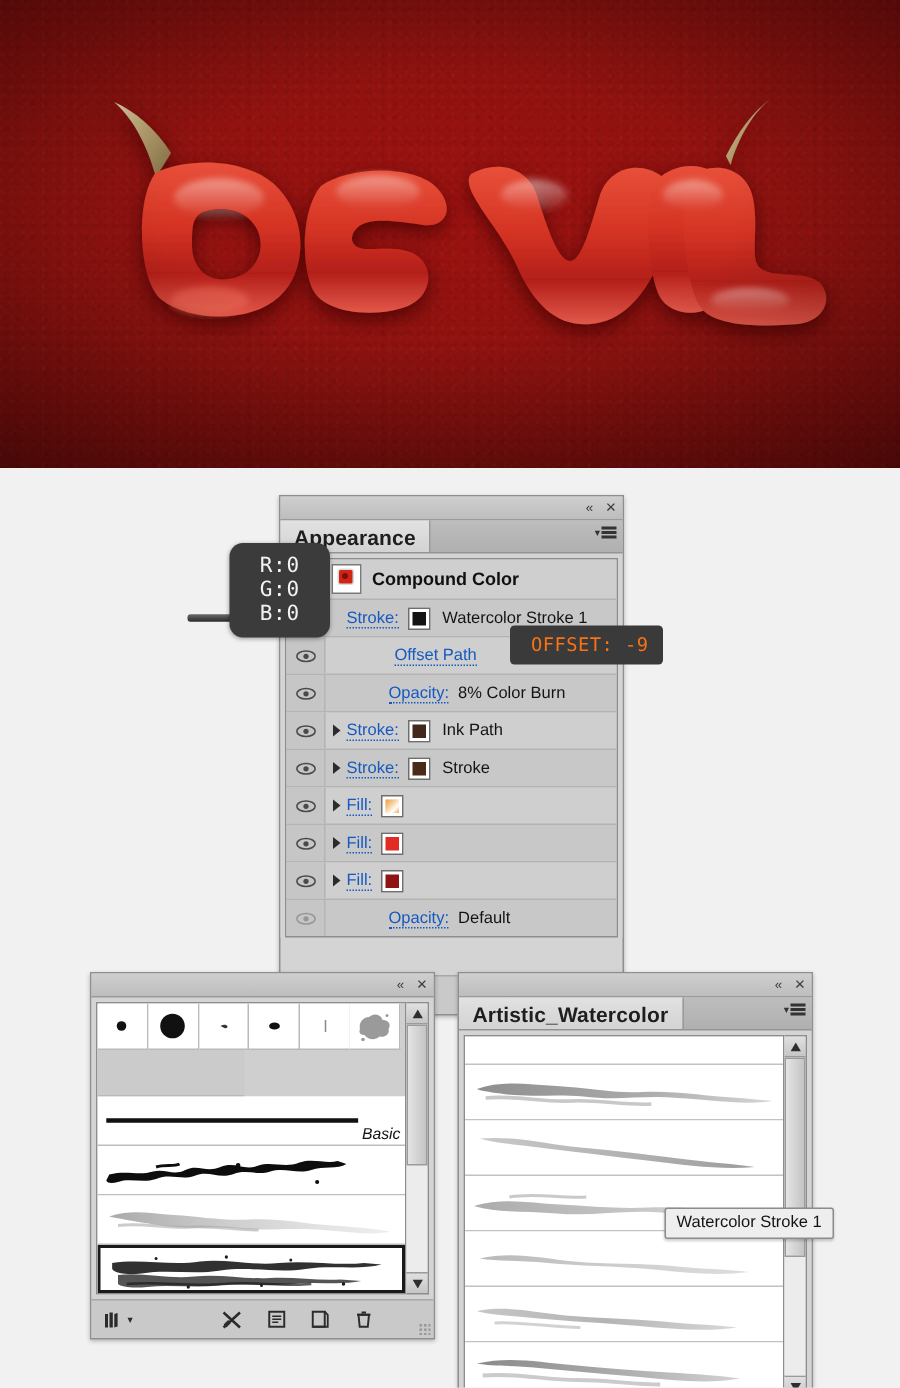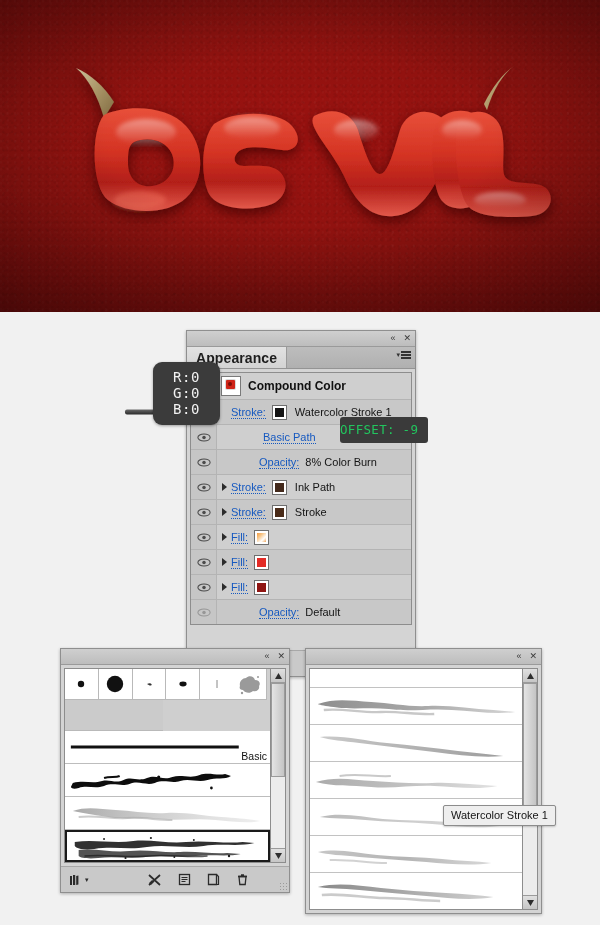--- a/index.html
+++ b/index.html
@@ -89,26 +89,26 @@
     background:radial-gradient(circle at 50% 45%,#fff 0 12%,#111 13% 42%,#d8d8d8 43% 62%,#2a2a2a 63% 100%);
     box-shadow:0 0 0 1px #5a5a5a;}
   .leader{position:absolute;left:-66px;top:50%;transform:translateY(-50%);
     width:58px;height:5px;background:linear-gradient(#6a6a6a,#2a2a2a);border-radius:2px;}
   .rgb-tip{position:absolute;left:105px;top:362px;width:67px;
     background:#3b3b3b;border-radius:9px;padding:7px 0 8px 0;
     box-shadow:0 1px 3px rgba(0,0,0,.35);margin-left:48px;}
   .rgb-tip div{font-family:"DejaVu Sans Mono", monospace;color:#f2f2f2;
     font-size:14px;text-align:center;line-height:16px;letter-spacing:.5px;}
   .offset-tip{position:absolute;left:340px;top:417px;
-    background:#3a3a3a;border-radius:3px;padding:5px 10px 6px 0;
-    font-family:"DejaVu Sans Mono", monospace;color:#22c55e;font-size:12.5px;letter-spacing:.3px;}
+    background:#3a3a3a;border-radius:3px;padding:5px 10px 6px 14px;
+    font-family:"DejaVu Sans Mono", monospace;color:#f97316;font-size:12.5px;letter-spacing:.3px;}
 
   
   #brushes{left:60px;top:648px;width:228px;}
-  .br-body{background:#d4d4d4;padding:3px;display:flex;}
+  .br-body{background:#d4d4d4;padding:3px;display:flex;font-style:italic;}
   .br-scrollwrap{flex:1;border:1px solid #8d8d8d;background:#fff;overflow:hidden;}
   .br-grid{display:flex;flex-wrap:wrap;background:#cfcfcf;}
   .br-cell{width:32.8px;height:30px;background:#fff;border-right:1px solid #b9b9b9;border-bottom:1px solid #b9b9b9;
     display:flex;align-items:center;justify-content:center;position:relative;cursor:pointer;}
   .br-cell.empty{background:#cbcbcb;border-right:none;}
   .br-strip{height:32px;background:#fff;border-bottom:1px solid #bdbdbd;position:relative;cursor:pointer;overflow:hidden;}
   .br-strip.sel{outline:2px solid #1a1a1a;outline-offset:-2px;}
   .br-strip .name{position:absolute;right:3px;bottom:1px;font-size:10.5px;color:#111;}
   .scrollbar{width:14px;background:#d0d0d0;border:1px solid #8d8d8d;border-left:none;
     display:flex;flex-direction:column;}
@@ -247,21 +247,21 @@
 
       <div class="ap-row">
         <div class="eye-col">
           <svg class="eye" viewBox="0 0 16 10">
             <ellipse cx="8" cy="5" rx="7" ry="4" fill="none" stroke="#4a4a4a" stroke-width="1.2"></ellipse>
             <circle cx="8" cy="5" r="2" fill="#4a4a4a"></circle>
           </svg>
         </div>
         <div class="tri-col"></div>
         <span style="width:32px"></span>
-        <span class="lbl">Basic Path</span>
+        <span class="lbl">Offset Path</span>
       </div>
 
       <div class="ap-row alt">
         <div class="eye-col">
           <svg class="eye" viewBox="0 0 16 10">
             <ellipse cx="8" cy="5" rx="7" ry="4" fill="none" stroke="#4a4a4a" stroke-width="1.2"></ellipse>
             <circle cx="8" cy="5" r="2" fill="#4a4a4a"></circle>
           </svg>
         </div>
         <div class="tri-col"></div>
@@ -562,20 +562,34 @@
   </div>
 </div>
 
 <div class="panel" id="watercolor">
   <div class="titlebar">
     <div class="tb-btns">
       <span class="chev">«</span>
       <span class="xbtn">✕</span>
     </div>
   </div>
+  <div class="tabrow">
+    <div class="tab">
+      <span>Artistic_Watercolor</span>
+    </div>
+    <div class="tabfill"></div>
+    <div class="pmenu">
+      <span class="car">▾</span>
+      <span class="bars">
+          <i></i>
+          <i></i>
+          <i></i>
+        </span>
+    </div>
+  </div>
 
   <div class="br-body">
     <div class="br-scrollwrap">
       <div style="height:18px;background:#fff;border-bottom:1px solid #c2c2c2"></div>
 
       <div class="wc-strip">
         <svg width="100%" height="36" viewBox="0 0 215 36" preserveAspectRatio="none">
           <defs>
               <linearGradient id="w1" x1="0" y1="0" x2="1" y2="0">
             <stop offset="0" stop-color="#8e8e8e"></stop>

